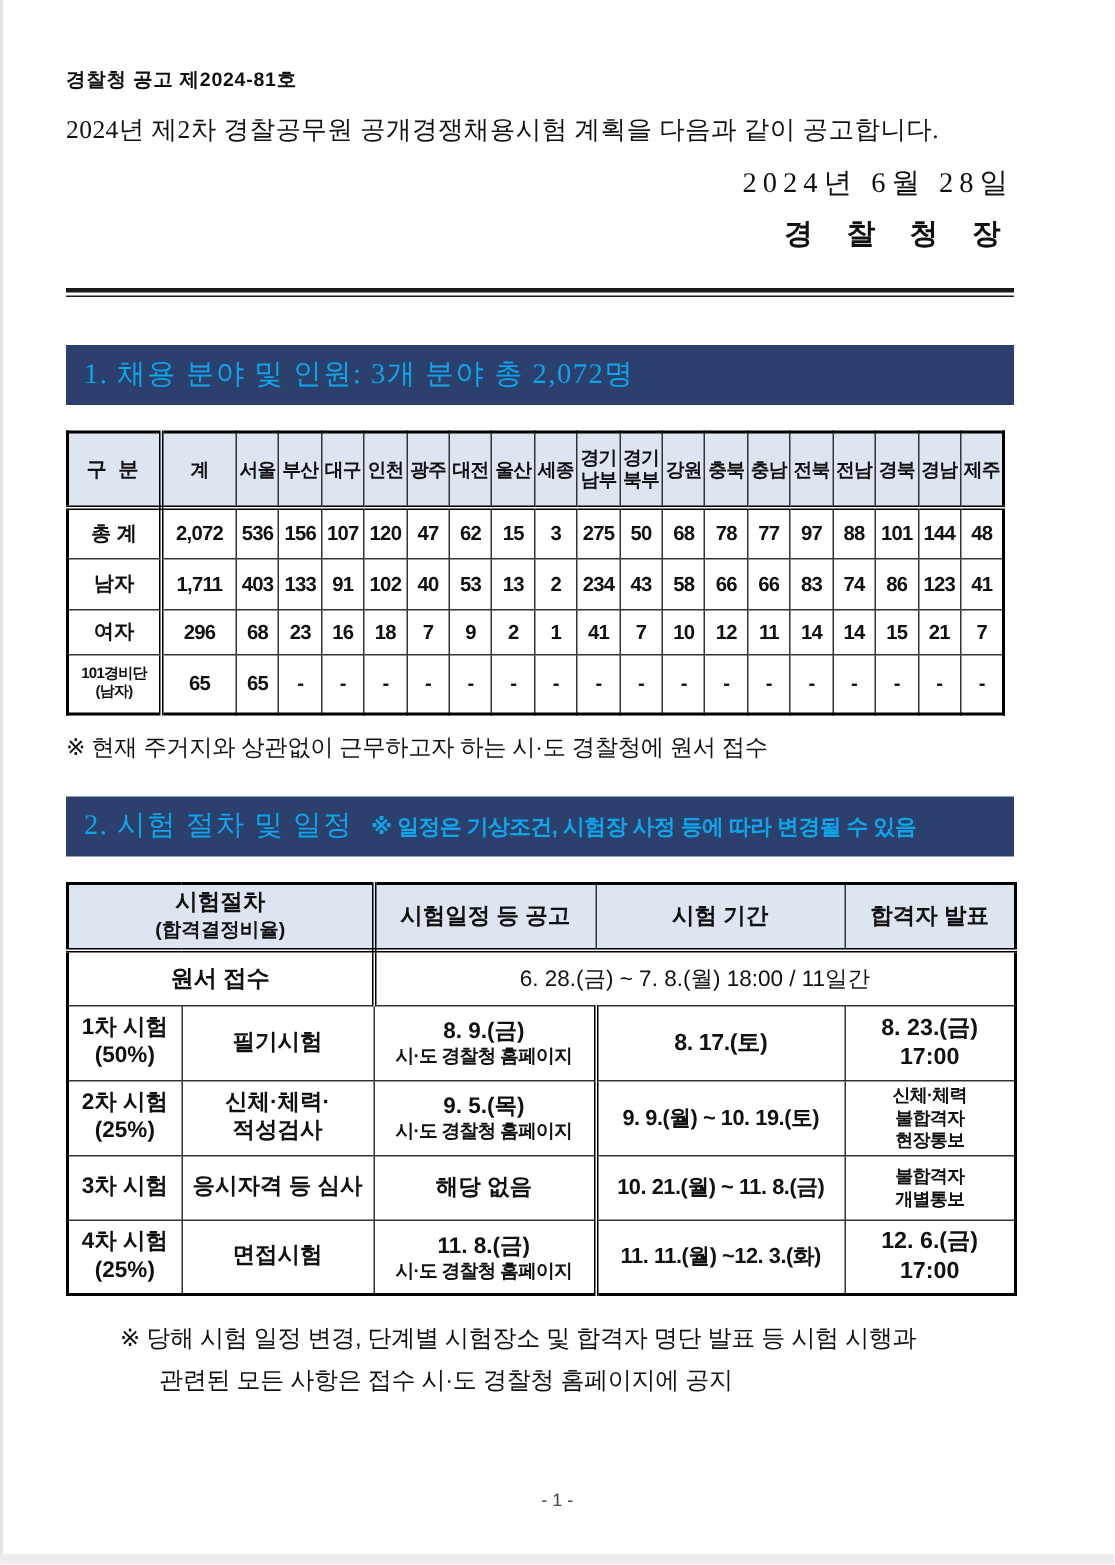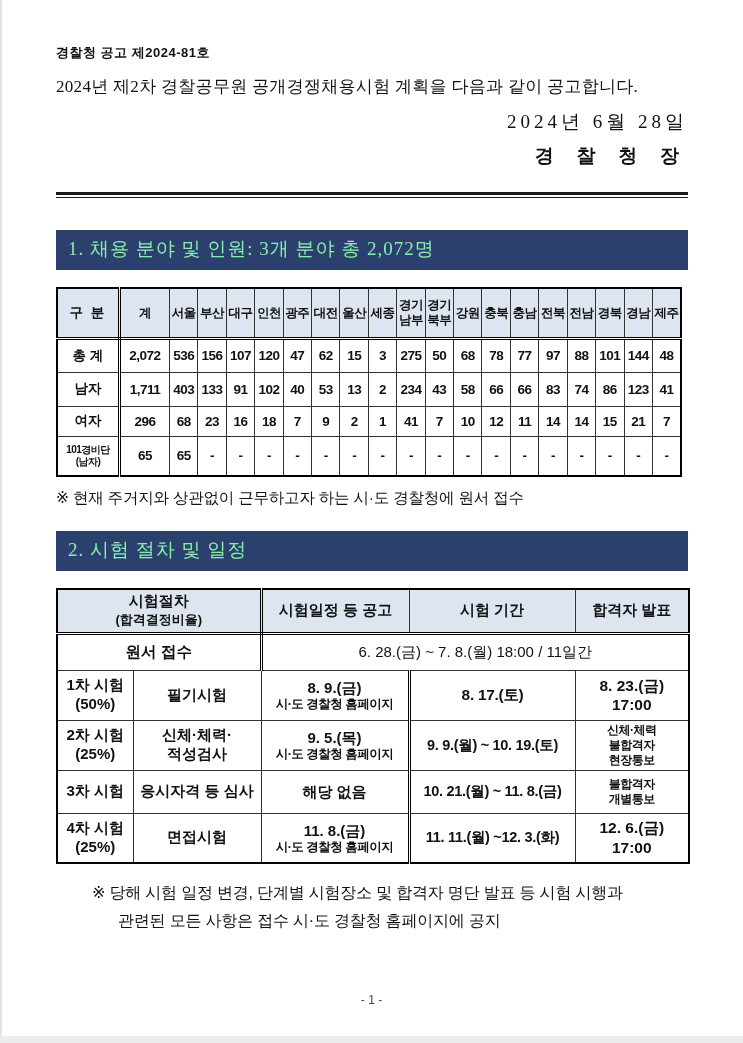--- a/index.html
+++ b/index.html
@@ -1,37 +1,37 @@
 <!DOCTYPE html>
 <html lang="ko"><head>
 <meta charset="utf-8">
 <style>
   html,body{margin:0;padding:0;background:#fff;}
   .page{position:relative;width:743px;height:1043px;background:#ffffff;overflow:hidden;
         font-family:"Liberation Sans","DejaVu Sans",sans-serif;color:#111;}
   .page::before{content:'';position:absolute;left:0;top:0;bottom:0;width:2px;background:#e4e4e4;}
   .bottom-strip{position:absolute;left:0;right:0;bottom:0;height:7px;background:#ececec;}
-  .content{position:absolute;left:56px;top:44px;width:632px;}
+  .content{position:absolute;left:44px;top:44px;width:632px;}
 
   .doc-number{font-size:13px;font-weight:bold;letter-spacing:0.5px;margin-bottom:13px;}
 
   .title-bar{background:#2c406e;color:#eef1f8;padding:7px 10px 9px 10px;margin-bottom:25px;
              font-family:"Liberation Serif","DejaVu Serif",serif;font-size:25px;font-weight:bold;
              letter-spacing:1px;white-space:nowrap;}
 
   .intro{font-family:"Liberation Serif","DejaVu Serif",serif;font-size:17px;margin:0 0 11px 0;
          letter-spacing:0.3px;}
   .date-line{font-family:"Liberation Serif","DejaVu Serif",serif;font-size:19px;text-align:right;
              letter-spacing:4px;margin-bottom:8px;}
   .signer-line{font-family:"Liberation Serif","DejaVu Serif",serif;font-size:19px;font-weight:bold;
                text-align:right;letter-spacing:9px;margin-bottom:23px;}
 
   .divider{height:2px;border-top:3px solid #1c1c1c;border-bottom:1px solid #1c1c1c;margin-bottom:32px;}
 
-  .section-bar{background:#2c406e;color:#86efac;padding:6px 12px 8px 12px;margin-bottom:17px;
+  .section-bar{background:#2c406e;color:#0ea5e9;padding:6px 12px 8px 12px;margin-bottom:17px;
                display:flex;align-items:baseline;gap:12px;white-space:nowrap;}
   .section-title{font-family:"Liberation Serif","DejaVu Serif",serif;font-size:19px;letter-spacing:1px;}
   .section-note{font-size:14.5px;font-weight:bold;letter-spacing:-0.3px;}
 
   table{border-collapse:collapse;table-layout:fixed;}
   th,td{border:1px solid #333;text-align:center;vertical-align:middle;padding:1px 0;}
   .preline{white-space:pre-line;}
 
   
   .t1{width:626px;border:2px solid #000;margin-bottom:11px;}
@@ -209,20 +209,21 @@
             <td>-</td>
             <td>-</td>
           </tr>
         </tbody>
     </table>
 
     <p class="note">※ 현재 주거지와 상관없이 근무하고자 하는 시·도 경찰청에 원서 접수</p>
 
     <div class="section-bar">
       <span class="section-title">2. 시험 절차 및 일정</span>
+      <span class="section-note">※ 일정은 기상조건, 시험장 사정 등에 따라 변경될 수 있음</span>
     </div>
 
     <table class="t2">
       <colgroup>
         <col style="width:76px">
           <col style="width:128px">
           <col style="width:148px">
           <col style="width:166px">
           <col style="width:114px">
       </colgroup>

